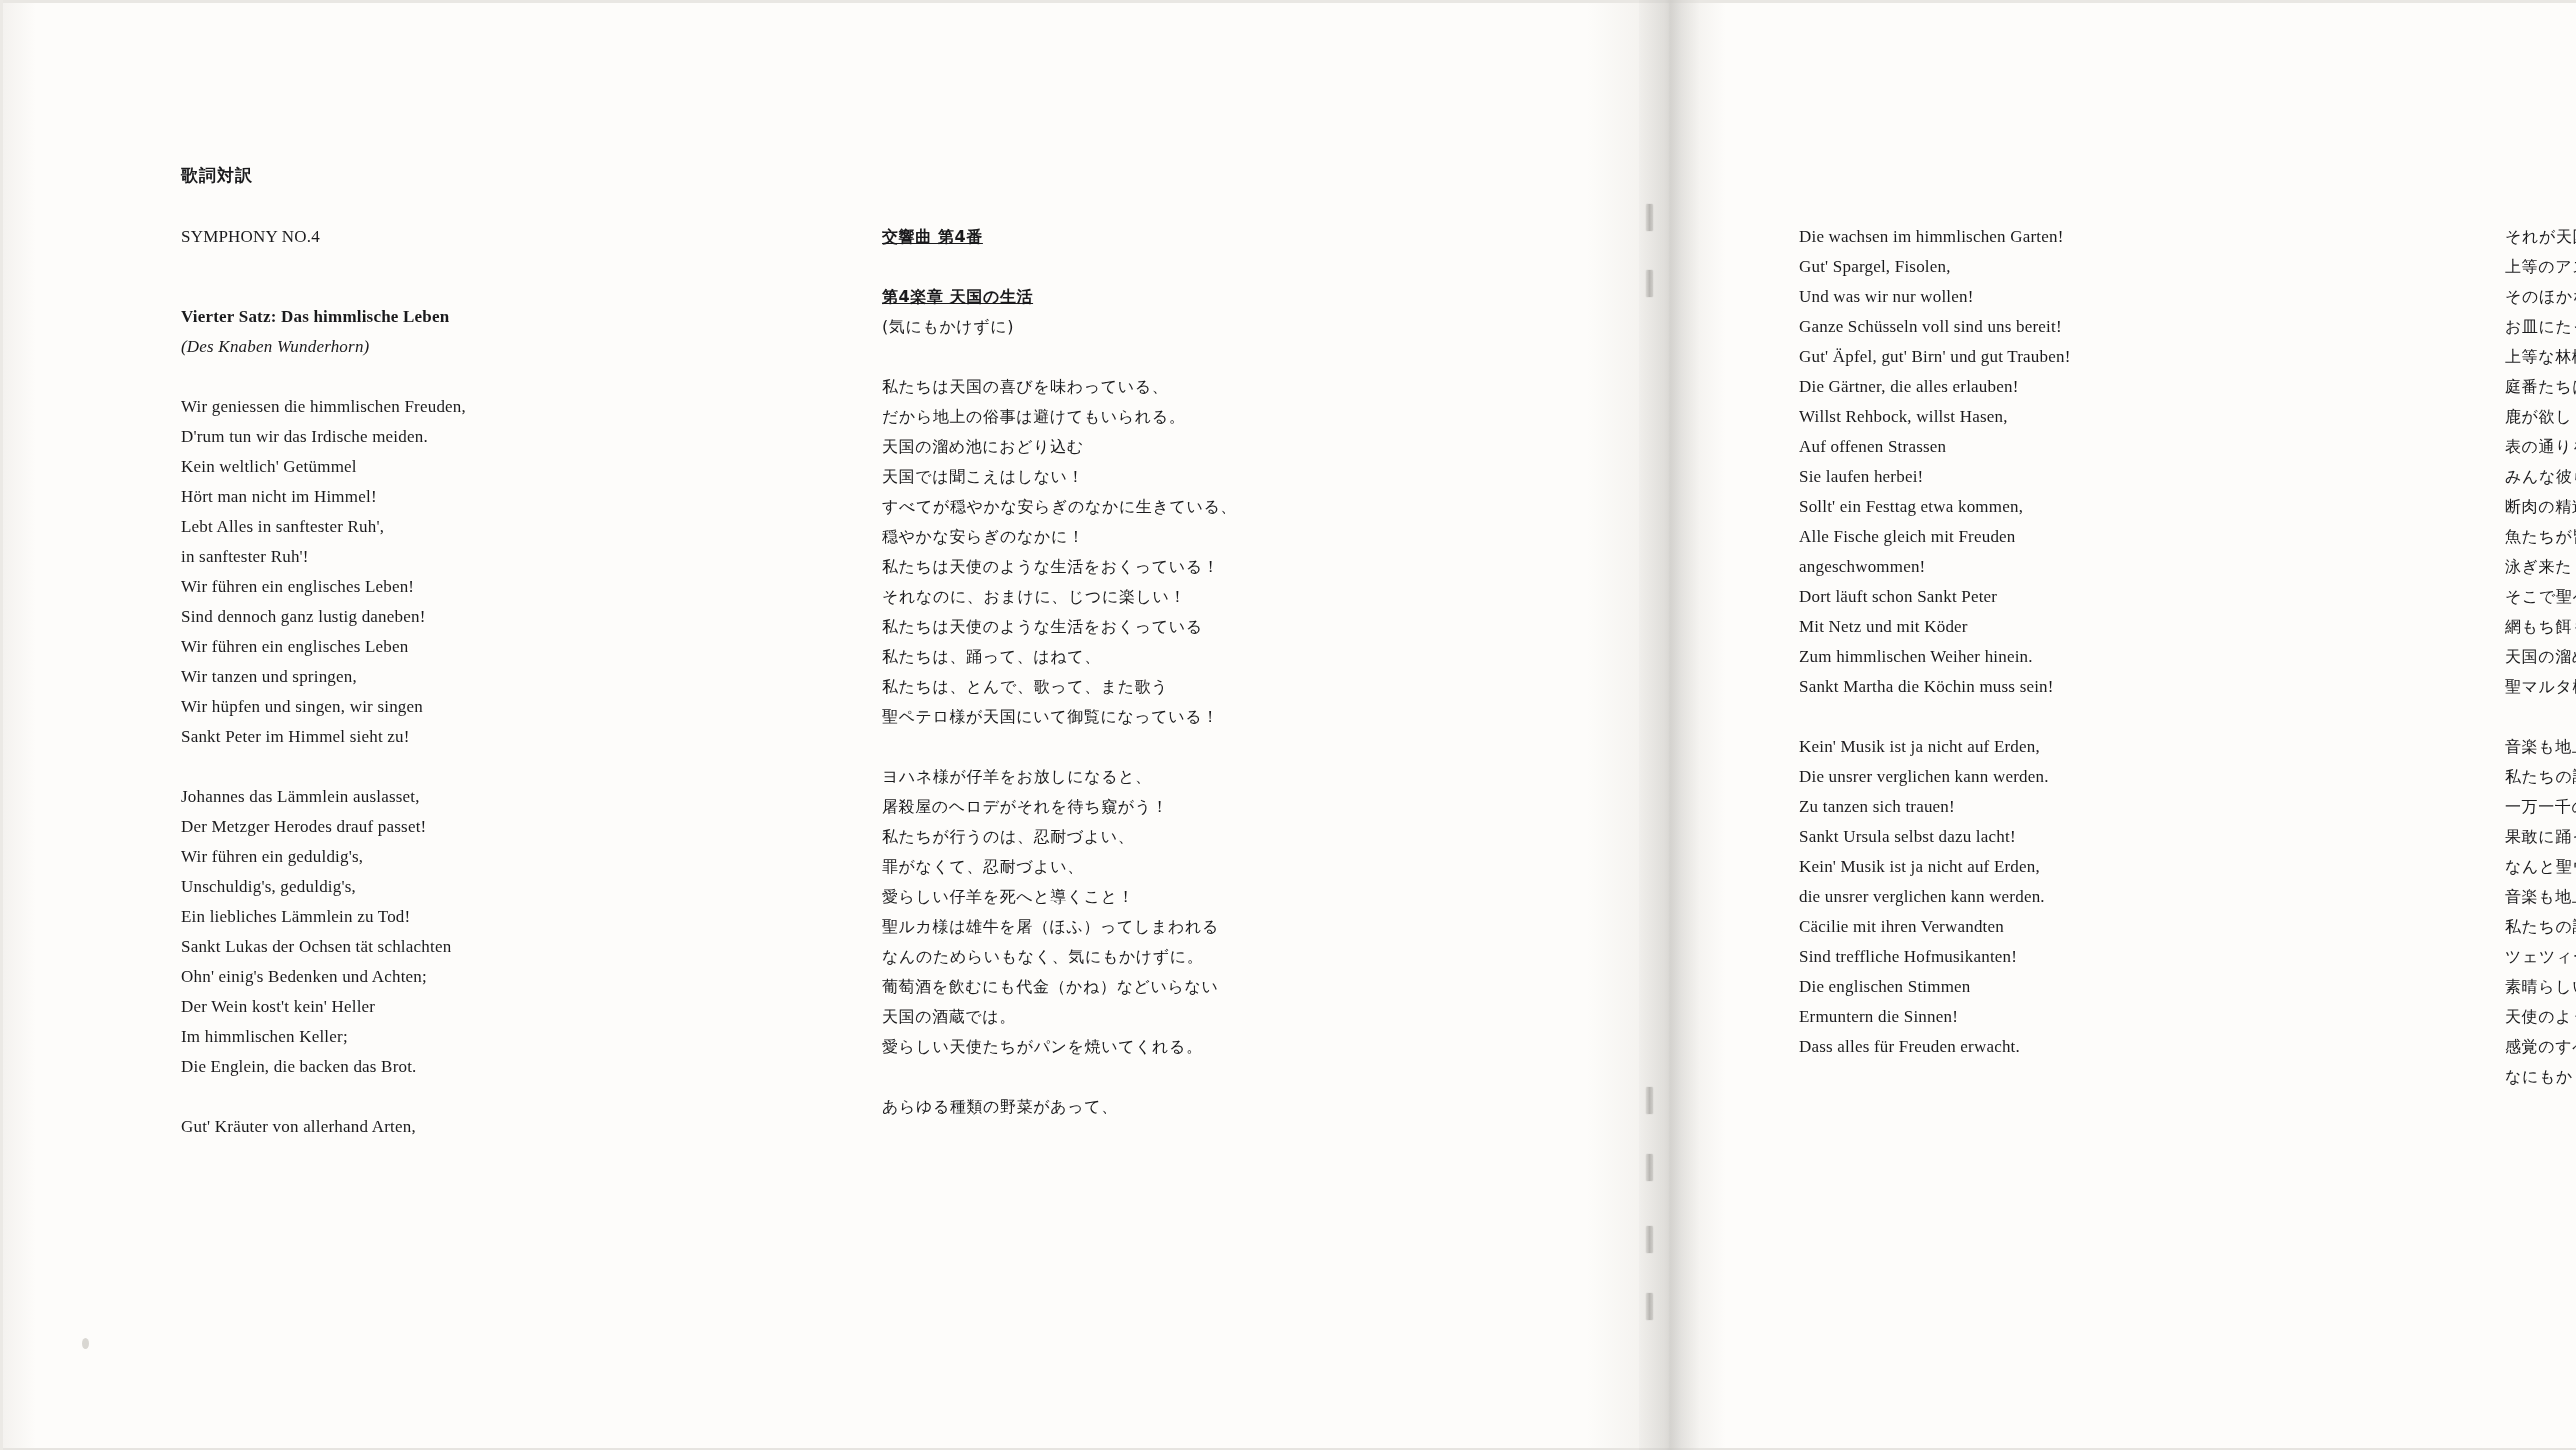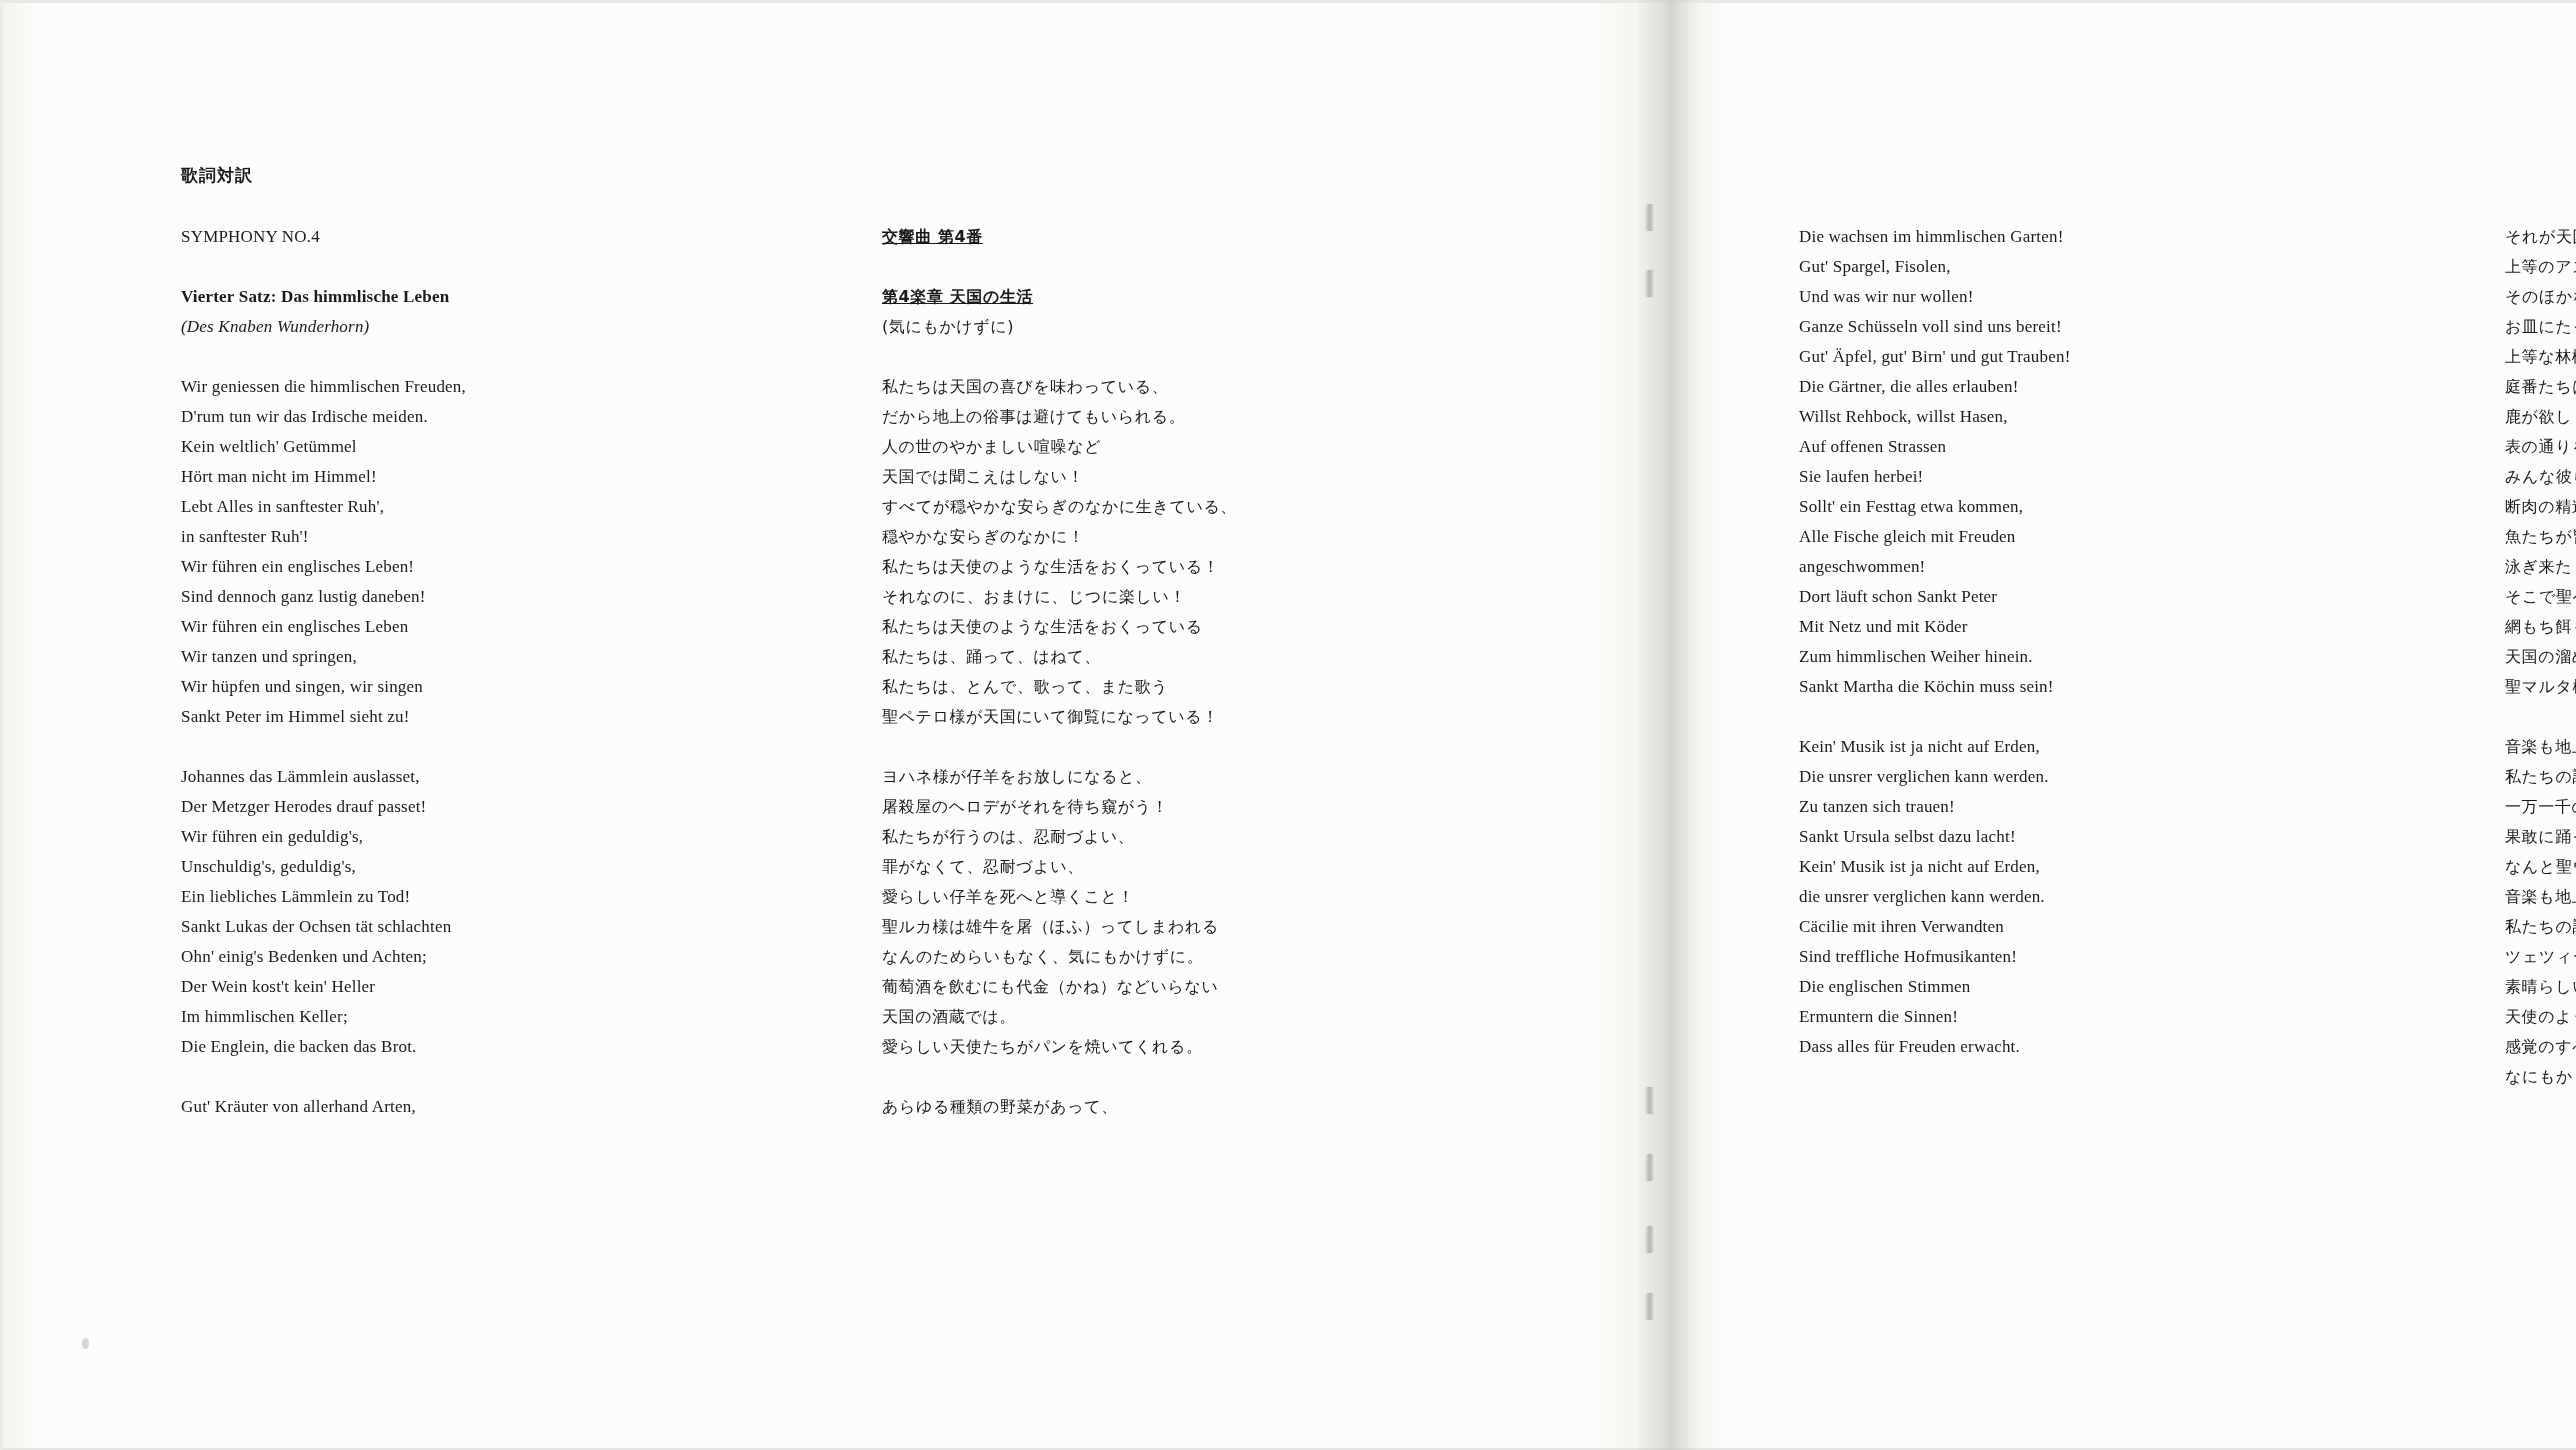--- a/index.html
+++ b/index.html
@@ -76,21 +76,21 @@
     white-space: nowrap;
   }
   
   .col.west .line {
     font-family: "Liberation Serif", serif;
     font-size: 17px;
     line-height: 30px;
     color: #1a1a1c;
     letter-spacing: 0.2px;
   }
-  .col.west .line.bold   { font-weight: 700; }
+  .col.west .line.bold   { font-weight: 700; margin-top: 20px; }
   .col.west .line.italic { font-style: italic; }
   .col.west .line.blank  { color: transparent; }
 
   
   .col.jp .line {
     font-family: "DejaVu Sans", sans-serif;
     font-size: 16px;
     line-height: 30px;
     color: #1a1a1c;
     letter-spacing: 0.6px;
@@ -167,21 +167,21 @@
 
   <div class="col jp" style="left:882px; top:222px; width:701px;">
     <div class="line bold">交響曲 第4番</div>
     <div class="line blank">&nbsp;</div>
     <div class="line bold">第4楽章 天国の生活</div>
     <div class="line">(気にもかけずに)</div>
     <div class="line blank">&nbsp;</div>
     <div id="left-jp-lines">
         <div class="line">私たちは天国の喜びを味わっている、</div>
         <div class="line">だから地上の俗事は避けてもいられる。</div>
-        <div class="line">人の世のやかましい喧噪など</div>
+        <div class="line">天国の溜め池におどり込む</div>
         <div class="line">天国では聞こえはしない！</div>
         <div class="line">すべてが穏やかな安らぎのなかに生きている、</div>
         <div class="line">穏やかな安らぎのなかに！</div>
         <div class="line">私たちは天使のような生活をおくっている！</div>
         <div class="line">それなのに、おまけに、じつに楽しい！</div>
         <div class="line">私たちは天使のような生活をおくっている</div>
         <div class="line">私たちは、踊って、はねて、</div>
         <div class="line">私たちは、とんで、歌って、また歌う</div>
         <div class="line">聖ペテロ様が天国にいて御覧になっている！</div>
         <div class="line blank">&nbsp;</div>

